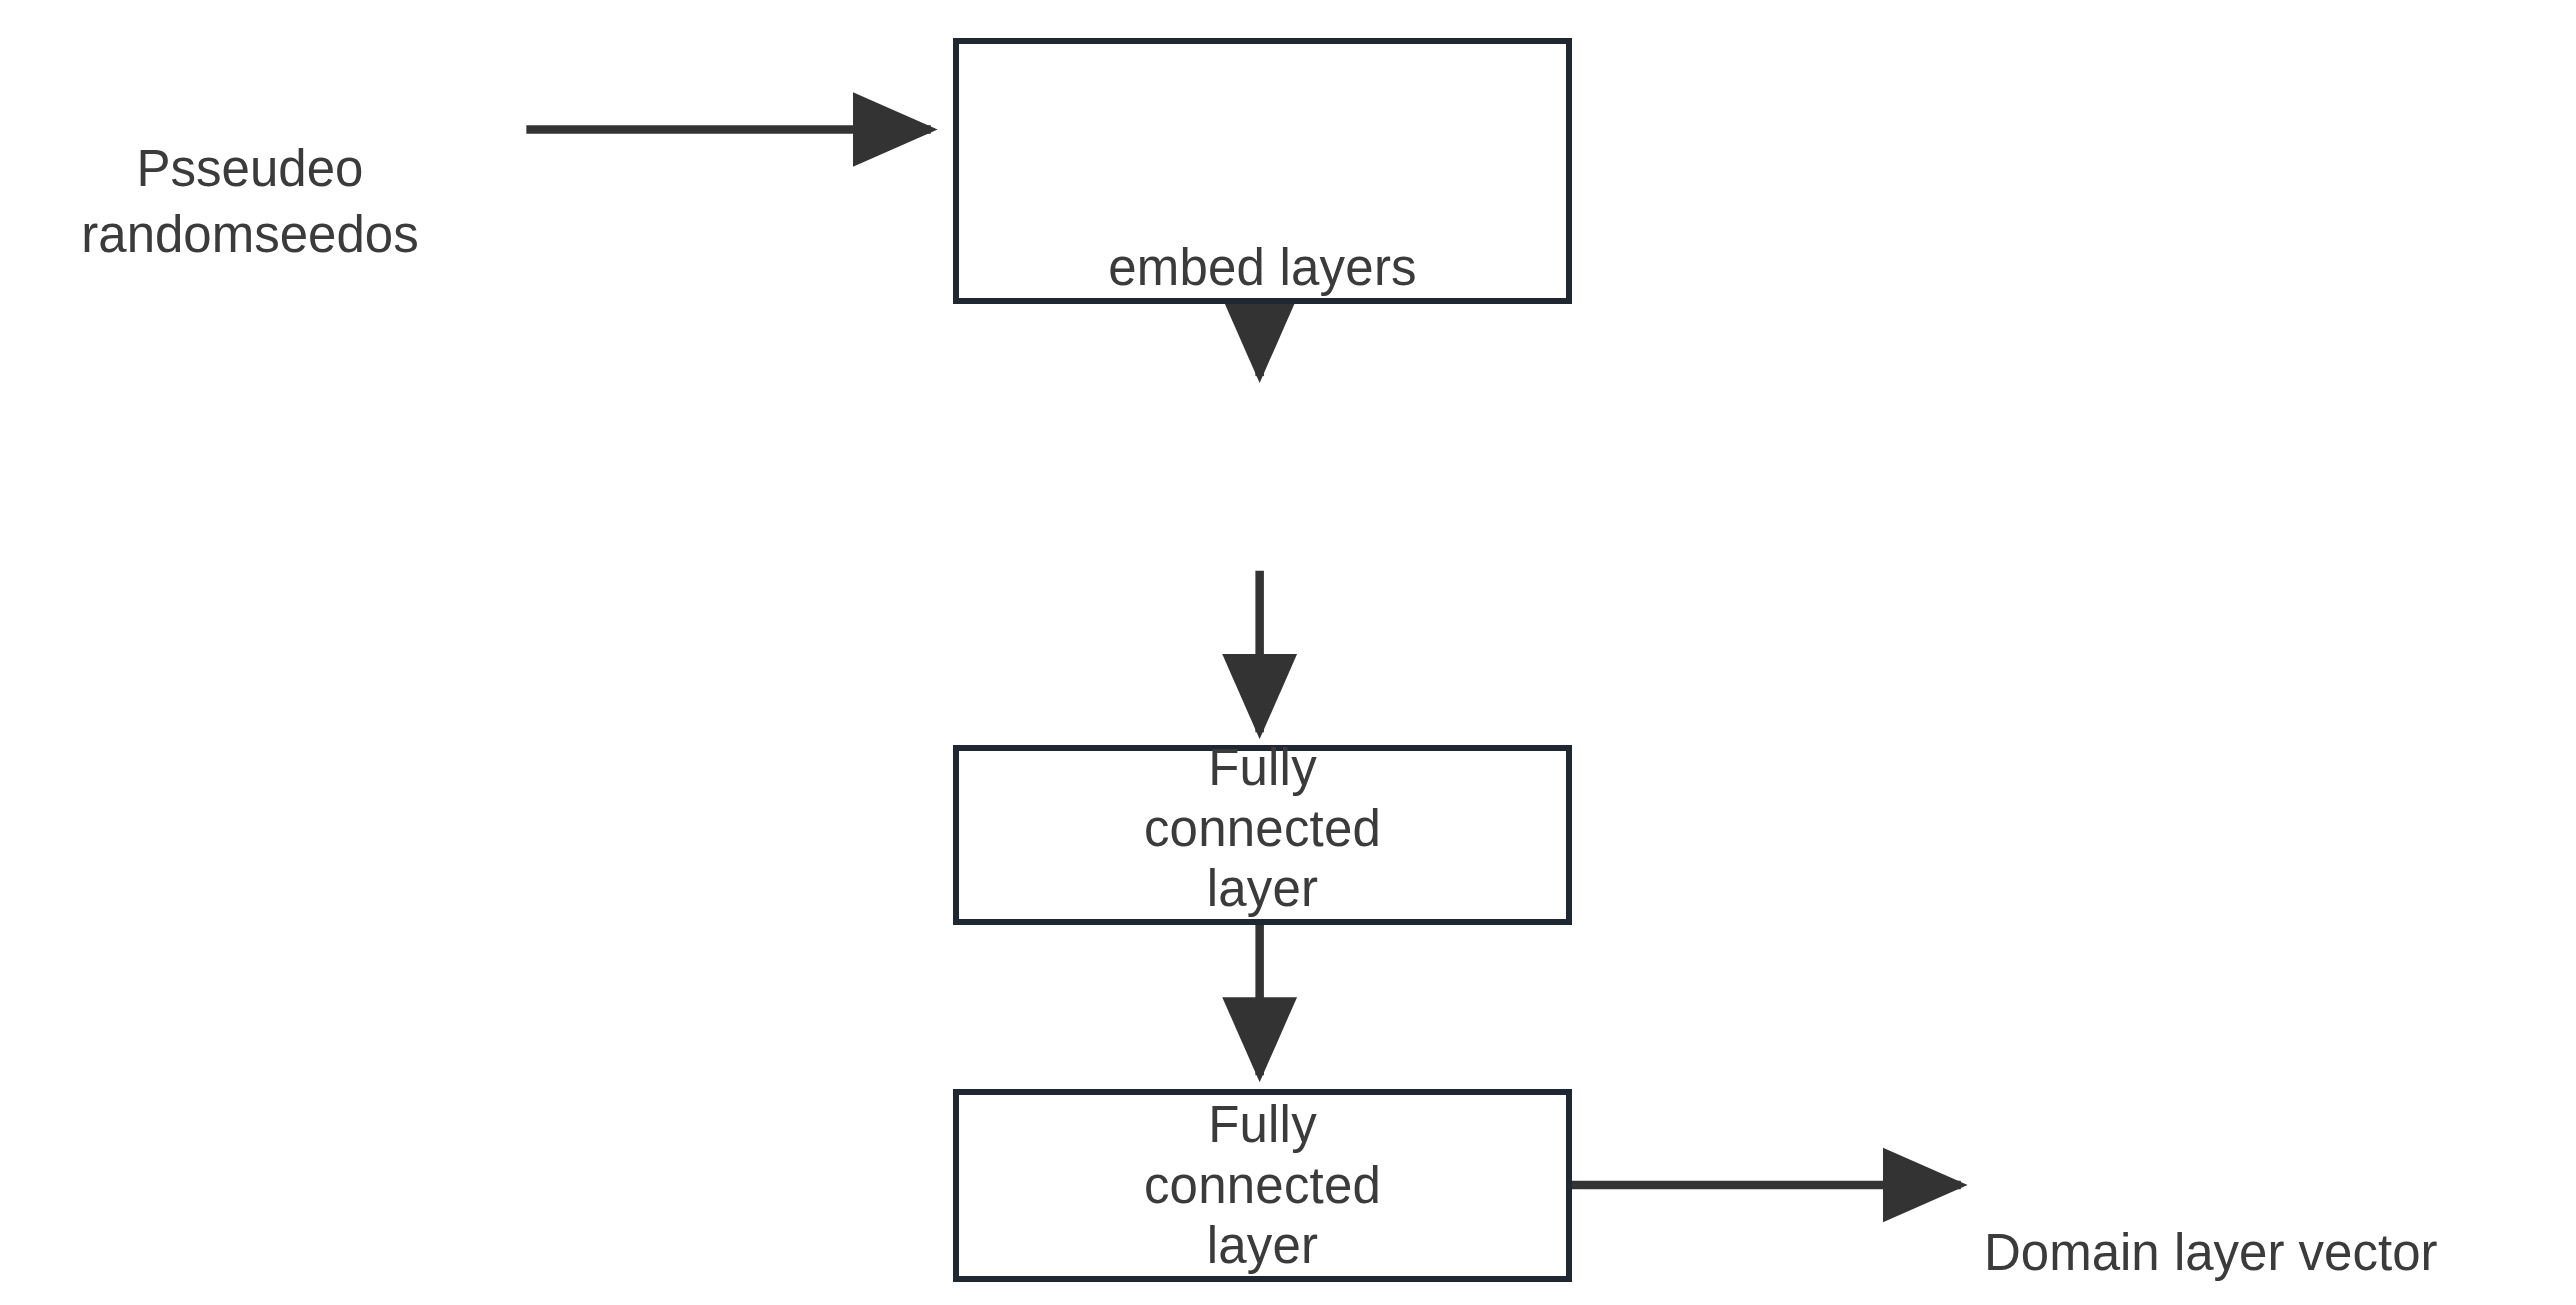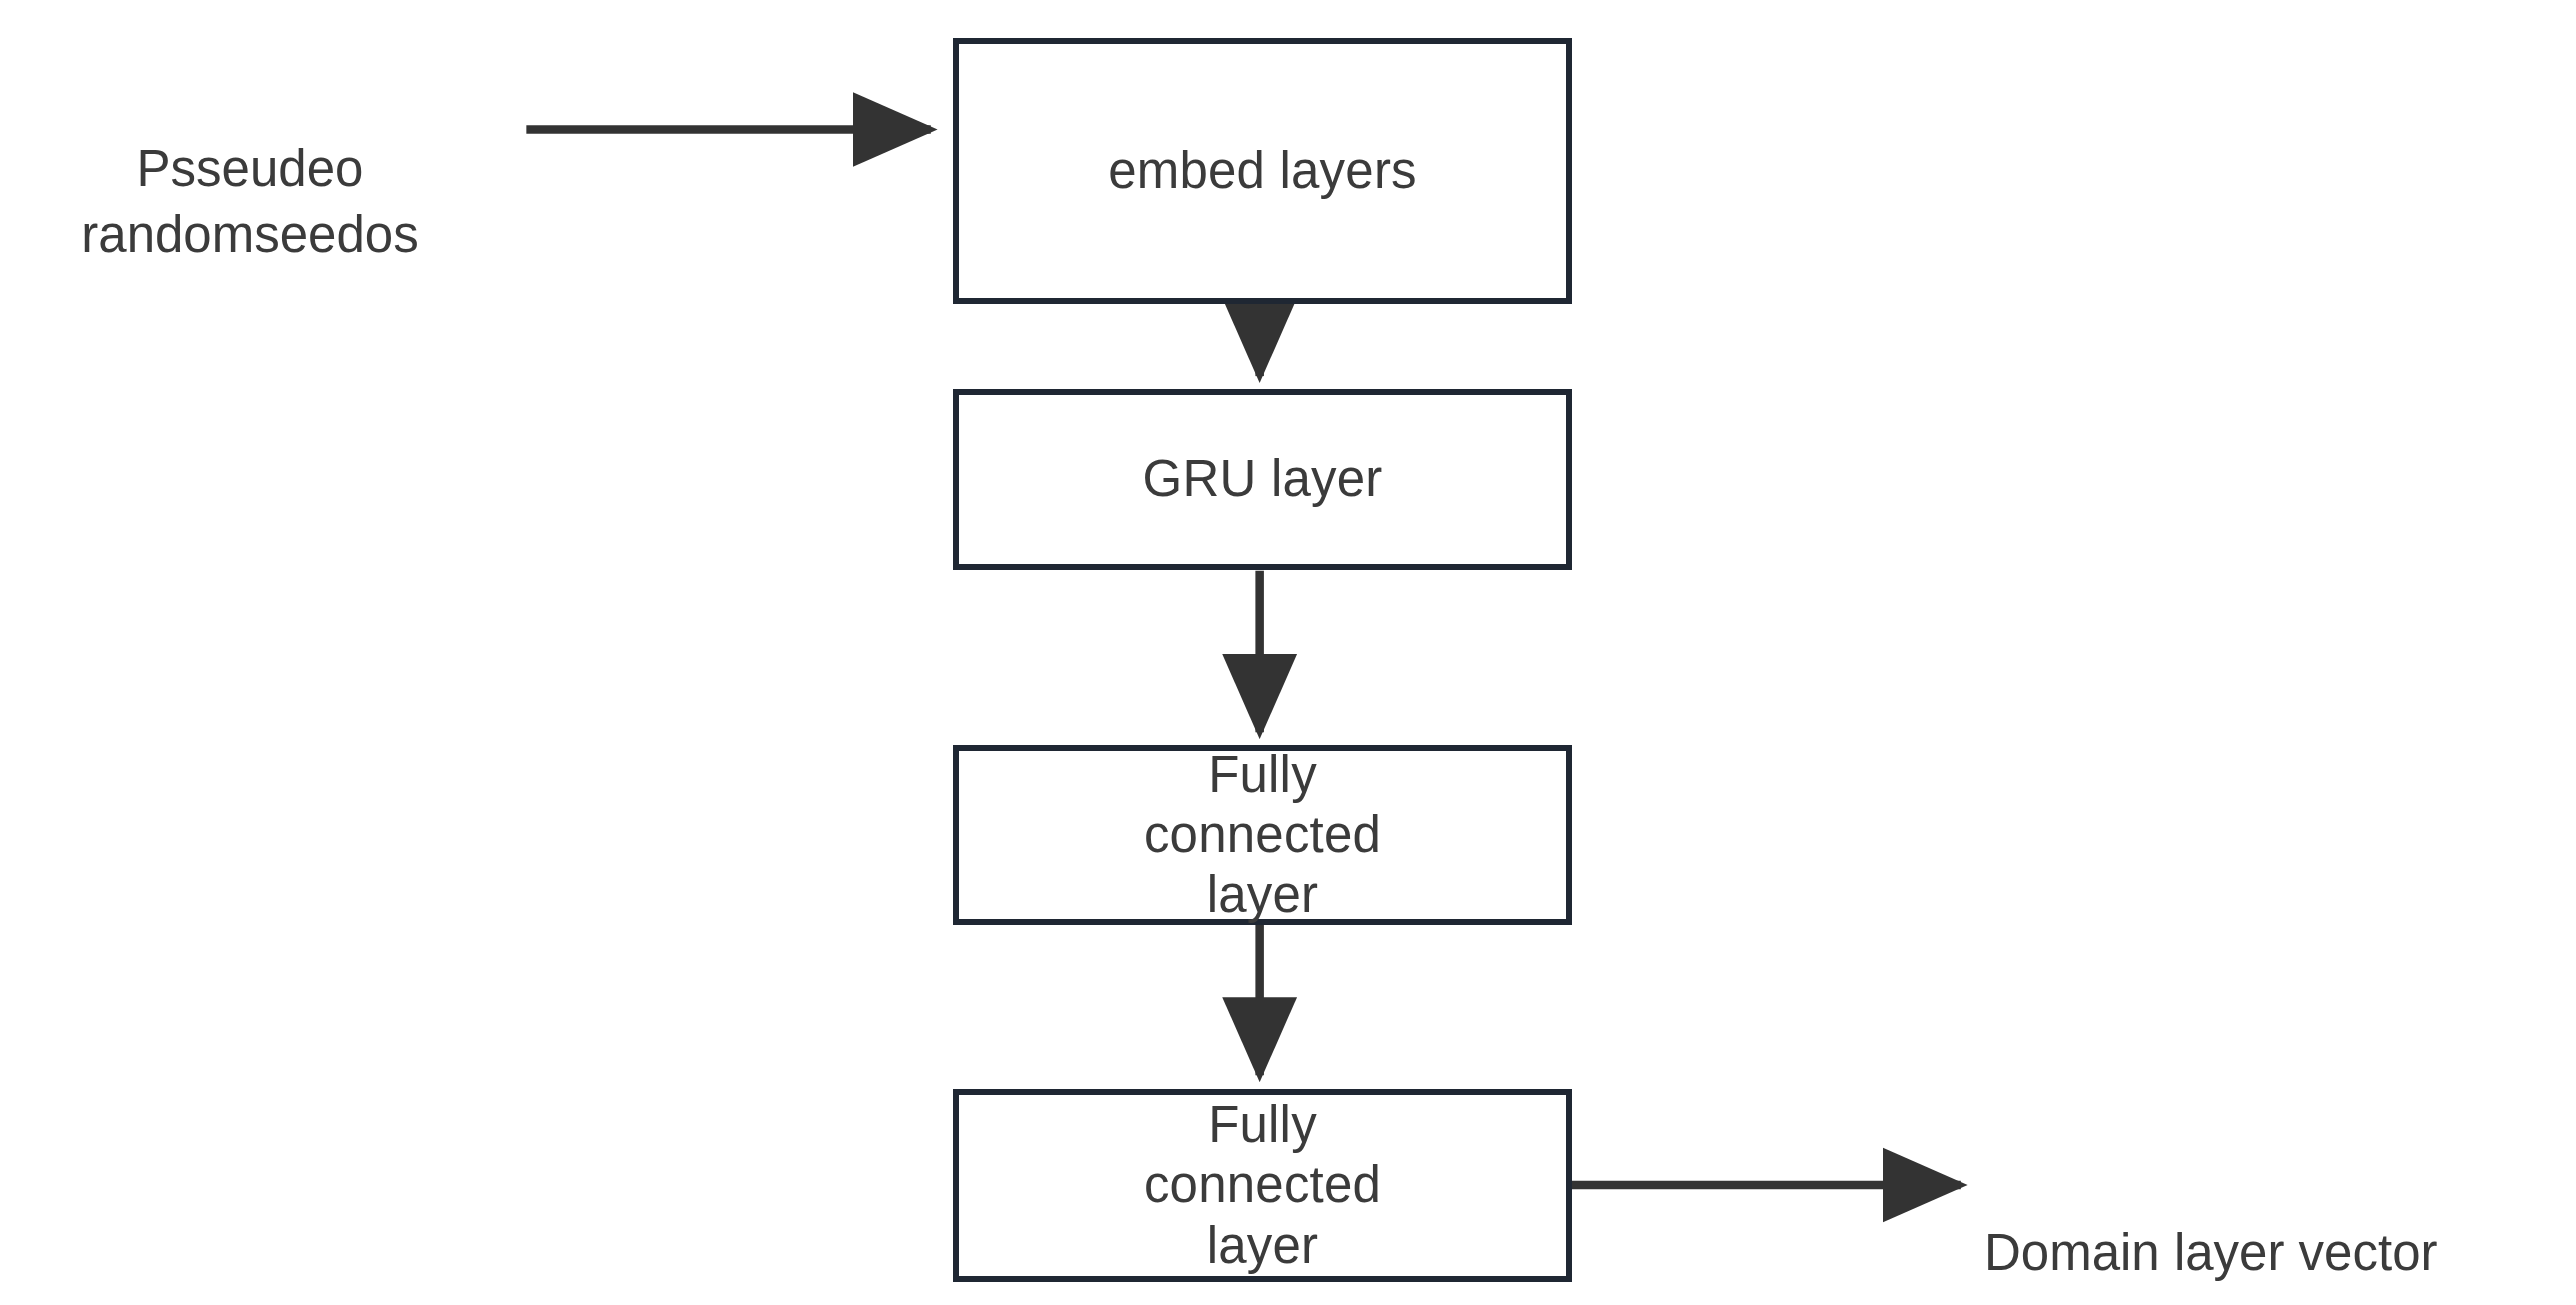--- a/index.html
+++ b/index.html
@@ -17,21 +17,21 @@
     height: 1305px;
     background: #ffffff;
     overflow: hidden;
   }
   .node {
     position: absolute;
     box-sizing: border-box;
     background: #ffffff;
     border: 6.6px solid #1f2733;
     display: flex;
-    align-items: center;
+    align-items: flex-end;
     justify-content: center;
     text-align: center;
   }
   .node-label {
     color: #3b3b3b;
     font-size: 51px;
     line-height: 1.18;
     font-family: "Liberation Sans", sans-serif;
     white-space: pre-line;
     letter-spacing: 0.2px;
@@ -98,23 +98,20 @@
 
   <div class="ext-label center" style="left:28px; top:71px; width:444px;">
     <span>Psseudeo
 randomseedos</span>
   </div>
 
   <div class="node" style="left:953px; top:38px; width:619px; height:266px;">
     <span class="node-label">embed layers</span>
   </div>
 
-  <div class="node" style="left:953px; top:389px; width:619px; height:181px;">
-    <span class="node-label">GRU layer</span>
-  </div>
 
   <div class="node" style="left:953px; top:745px; width:619px; height:180px;">
     <span class="node-label">Fully
 connected
 layer</span>
   </div>
 
   <div class="node" style="left:953px; top:1089px; width:619px; height:193px;">
     <span class="node-label">Fully
 connected

